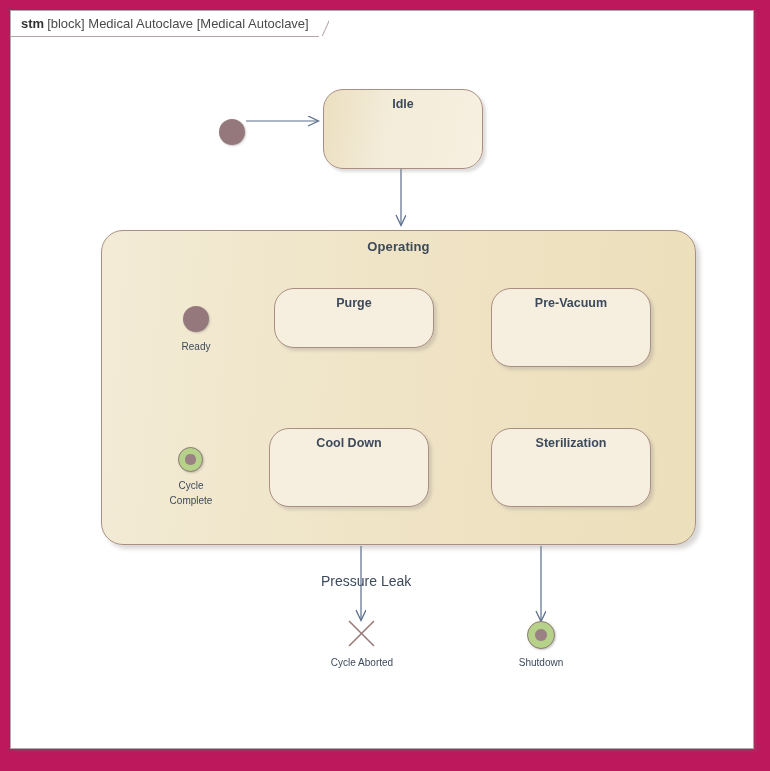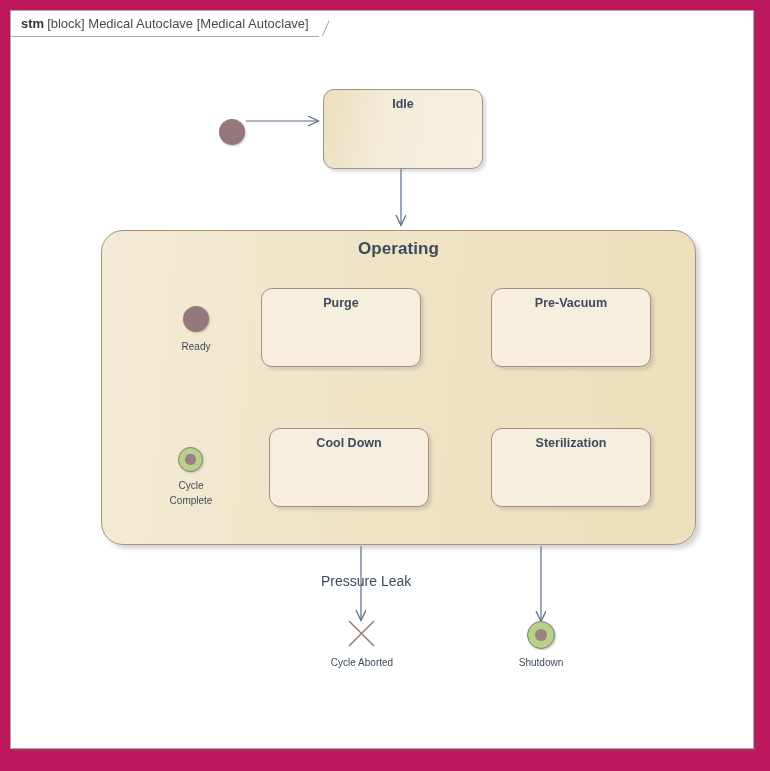--- a/index.html
+++ b/index.html
@@ -96,32 +96,32 @@
     border: 1px solid #a98f82;
     border-radius: 22px;
     box-shadow: 4px 4px 4px rgba(140,135,130,0.33);
   }
   .region-title {
     position: absolute;
     top: 8px;
     left: 0;
     right: 0;
     text-align: center;
-    font-size: 17px;
+    font-size: 13px;
     font-weight: bold;
     color: #3d4a5c;
     letter-spacing: 0.1px;
   }
 
   
   .state {
     position: absolute;
     box-sizing: border-box;
     border: 1px solid #a98f82;
-    border-radius: 11px;
+    border-radius: 20px;
     box-shadow: 3px 3px 3px rgba(150,144,138,0.30);
   }
   .state.toplevel {
     background: linear-gradient(100deg, #ecdfc0 0%, #f3ecd9 40%, #f7f0e1 100%);
   }
   .state.nested {
     background: #f6efdf;
   }
   .state-label {
     position: absolute;
@@ -225,21 +225,21 @@
 
     <div class="node initial-node" style="left:208px; top:108px; width:26px; height:26px;"></div>
 
     <div class="region" style="left:90px; top:219px; width:595px; height:315px;">
       <div class="region-title">Operating</div>
     </div>
 
     <div class="node initial-node" style="left:172px; top:295px; width:26px; height:26px;"></div>
     <div class="node-label" style="left:135px; top:328px; width:100px;">Ready</div>
 
-    <div class="state nested" style="left:250px; top:277px; width:160px; height:79px;">
+    <div class="state nested" style="left:263px; top:277px; width:160px; height:60px;">
       <div class="state-label">Purge</div>
     </div>
 
     <div class="state nested" style="left:480px; top:277px; width:160px; height:79px;padding-left:7px;">
       <div class="state-label">Pre-Vacuum</div>
     </div>
 
     <div class="state nested" style="left:480px; top:417px; width:160px; height:79px;padding-left:36px;">
       <div class="state-label">Sterilization</div>
     </div>

